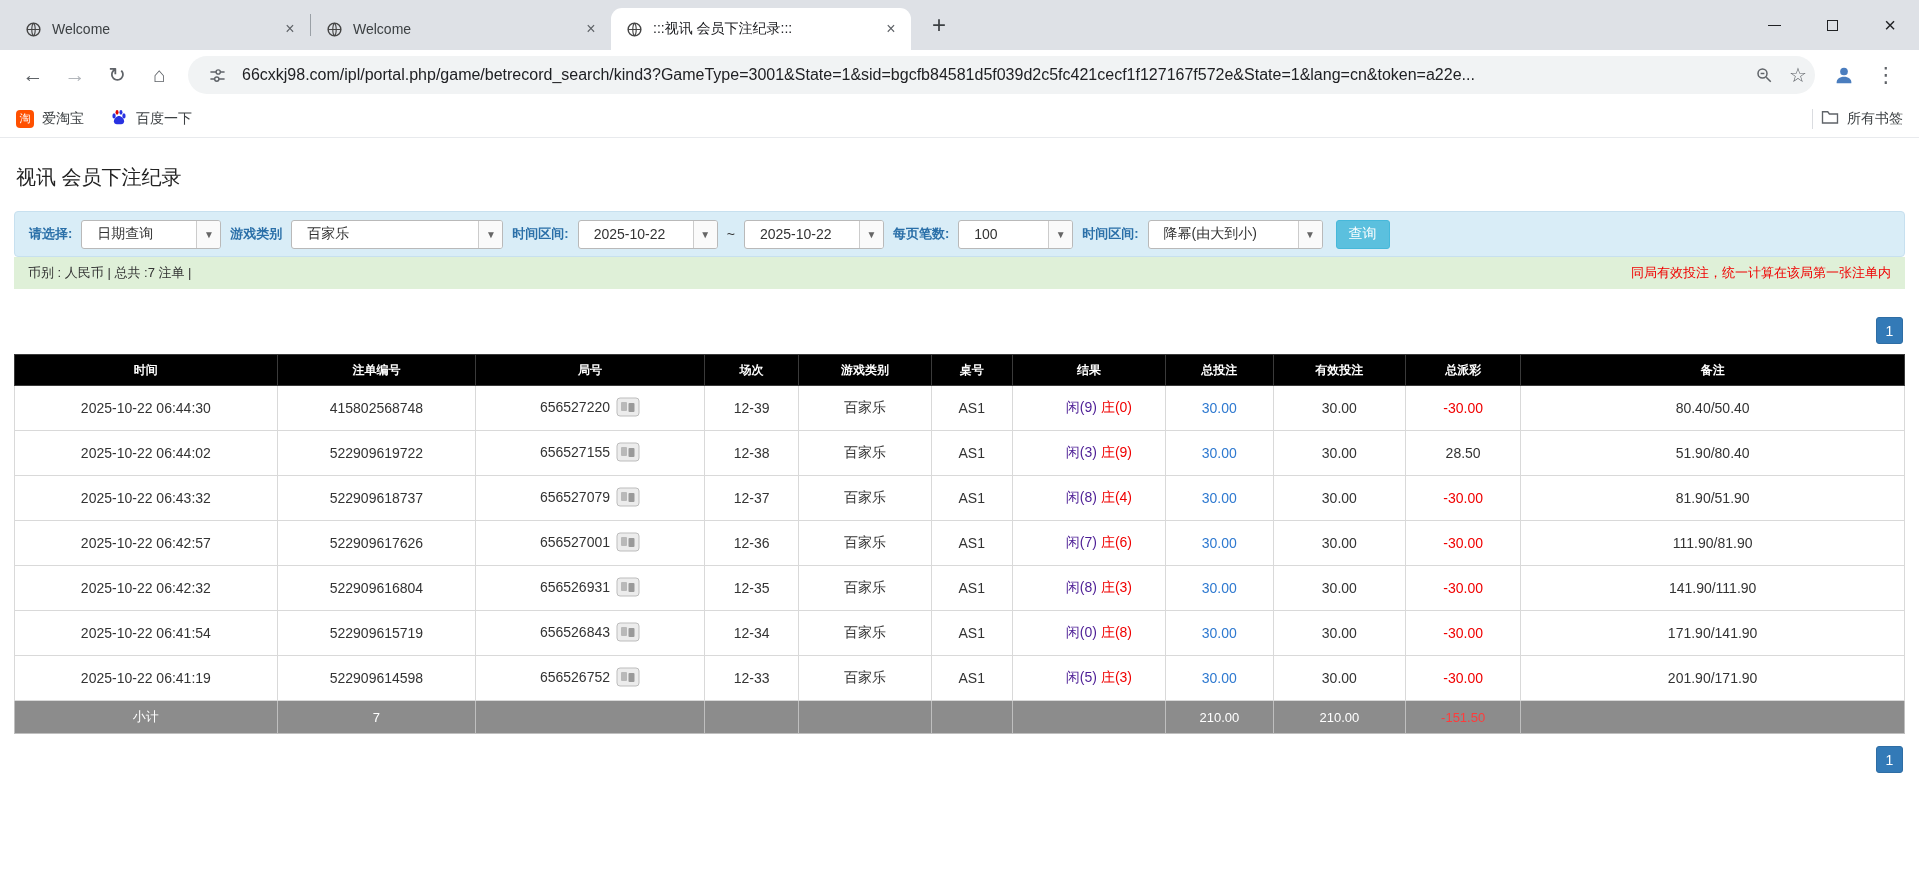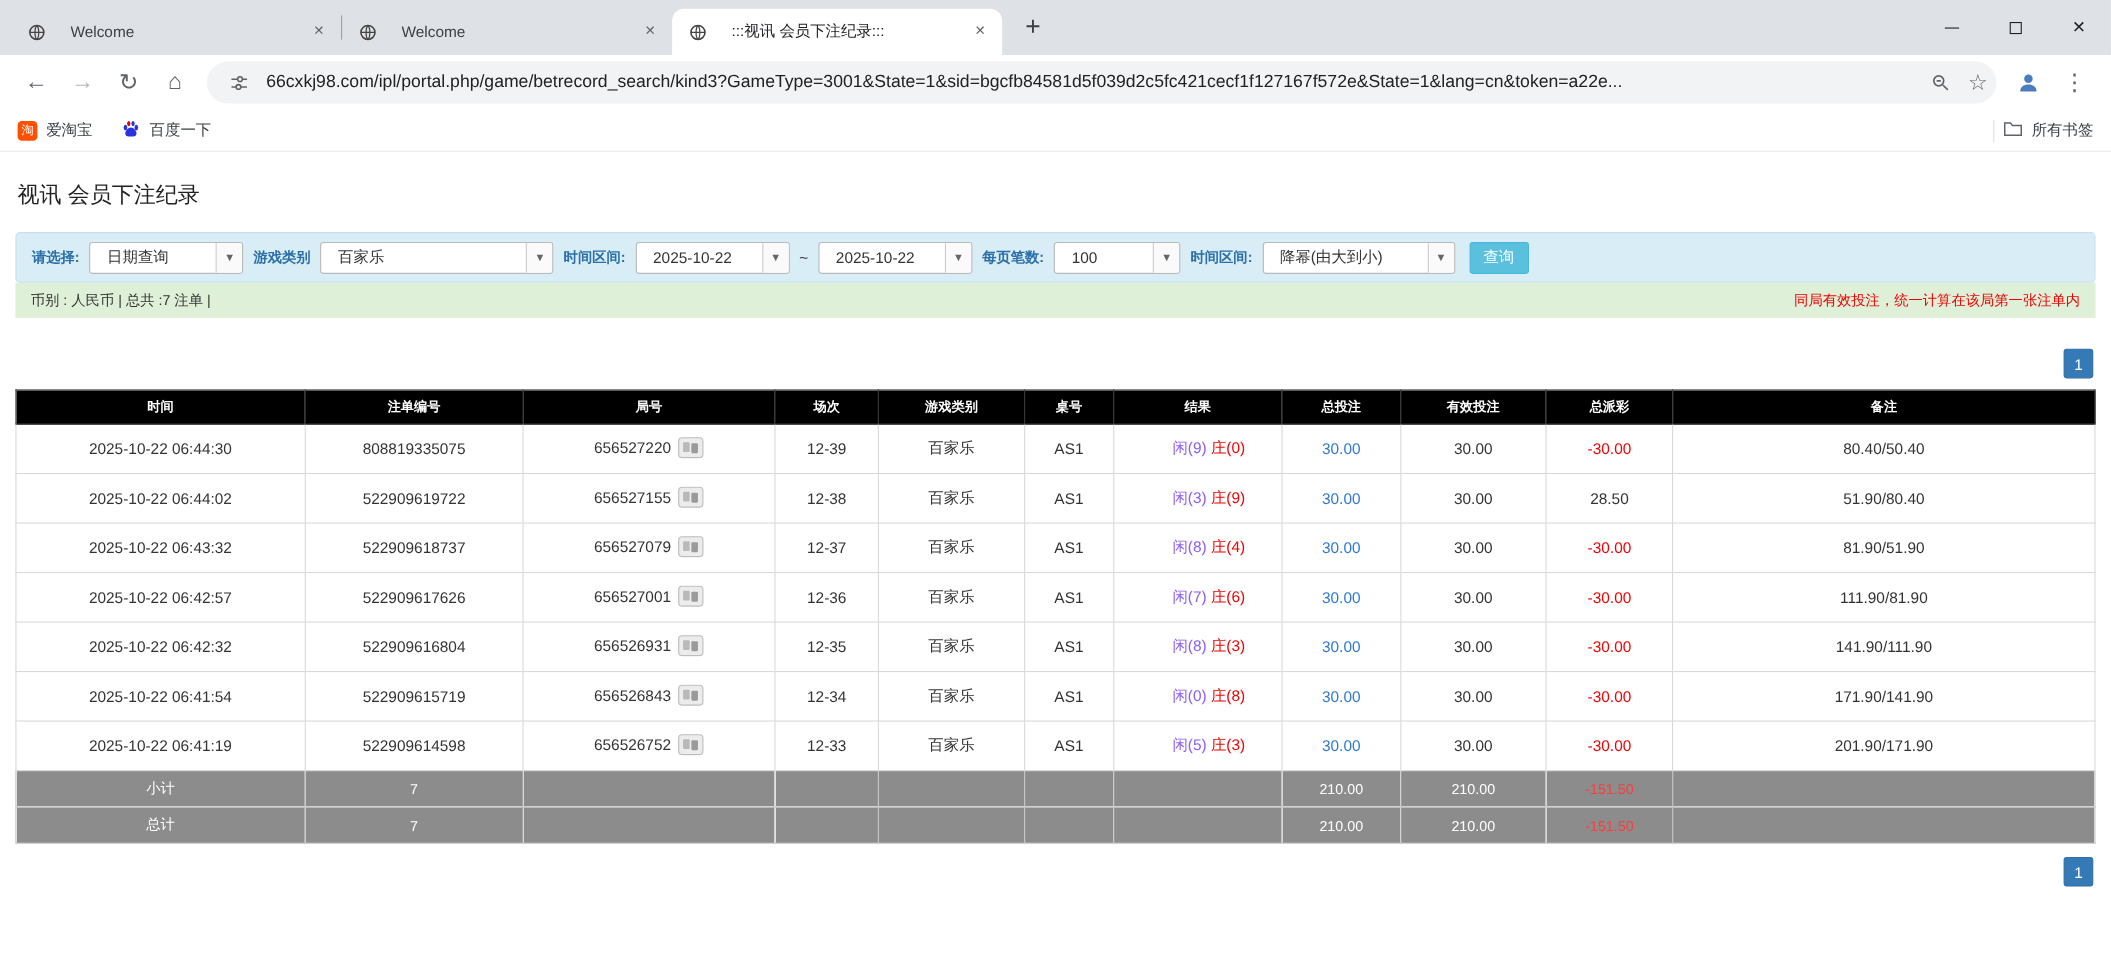--- a/index.html
+++ b/index.html
@@ -2,21 +2,21 @@
 <html><head>
 <meta charset="utf-8">
 <style>
   * { box-sizing: border-box; margin: 0; padding: 0; }
   html,body { width: 1919px; height: 885px; overflow: hidden; background: #fff;
     font-family: "Liberation Sans", "DejaVu Sans", sans-serif; }
 
   
   .tabbar { height: 50px; background: #dee1e6; display: flex; align-items: flex-end;
     padding-left: 10px; position: relative; }
-  .tab { width: 300px; height: 42px; display: flex; align-items: center; gap: 22px;
+  .tab { width: 300px; height: 42px; display: flex; align-items: center; gap: 10px;
     padding: 0 10px 0 14px; border-radius: 11px 11px 0 0; font-size: 14px; color: #3c4043;
     cursor: pointer; position: relative; }
   .tab.active { background: #fff; color: #202124; }
   .tab-label { flex: 1; white-space: nowrap; overflow: hidden; text-overflow: clip; }
   .tab-close { width: 20px; height: 20px; border-radius: 50%; display: flex; align-items: center;
     justify-content: center; font-size: 16px; color: #5f6368; }
   .tab-sep { width: 1px; height: 22px; background: #9aa0a6; align-self: center; margin-bottom: 0; }
   .favicon { width: 18px; height: 18px; display: flex; align-items: center; justify-content: center; flex: none; }
   .newtab { width: 36px; height: 36px; border-radius: 50%; display: flex; align-items: center;
     justify-content: center; font-size: 24px; color: #3c4043; align-self: center; margin-left: 10px; }
@@ -75,21 +75,21 @@
     display: flex; align-items: center; justify-content: center; font-size: 14px; border-radius: 3px;
     cursor: pointer; }
 
   table.bet-table { width: 100%; border-collapse: collapse; table-layout: fixed; }
   .bet-table th { background: #000; color: #fff; height: 31px; font-size: 12px; font-weight: bold;
     border: 1px solid #3a3a3a; text-align: center; }
   .bet-table td { border: 1px solid #d9d9d9; height: 45px; text-align: center; font-size: 14px;
     color: #333; background: #fff; overflow: hidden; white-space: nowrap; }
   .bet-table td.blue { color: #2e79d0; cursor: pointer; }
   .bet-table td.neg { color: #f00000; }
-  .res-player { color: #8b5cf6; margin-left: 20px; }
+  .res-player { color: #4c1d95; margin-left: 20px; }
   .res-banker { color: #f00000; }
   .round-icon { display: inline-block; vertical-align: middle; margin-left: 6px; cursor: pointer; }
   tr.summary td { background: #8c8c8c; color: #fff; height: 33px; font-size: 13px; border-color: #bfbfbf; }
   tr.summary td.sum-payout { color: #ff3b3b; }
 </style>
 </head>
 <body>
 
 <div>
 
@@ -271,21 +271,21 @@
           <th>结果</th>
           <th>总投注</th>
           <th>有效投注</th>
           <th>总派彩</th>
           <th>备注</th>
         </tr>
       </thead>
       <tbody>
   <tr>
     <td>2025-10-22 06:44:30</td>
-    <td>808819335075</td>
+    <td>415802568748</td>
     <td>
       <span>656527220</span><span class="round-icon"><svg width="24" height="20" viewBox="0 0 24 20">
                   <rect x="1" y="1" width="22" height="18" rx="3" fill="#ececec" stroke="#bdbdbd"></rect>
                   <rect x="5" y="5" width="6" height="9" rx="1" fill="#b9b9b9"></rect>
                   <rect x="12.5" y="6" width="6" height="9" rx="1" fill="#9a9a9a"></rect>
                 </svg></span>
     </td>
     <td>12-39</td>
     <td>百家乐</td>
     <td>AS1</td>
@@ -423,33 +423,20 @@
     <td></td>
     <td></td>
     <td></td>
     <td></td>
     <td>210.00</td>
     <td>210.00</td>
     <td class="sum-payout">-151.50</td>
     <td></td>
   </tr>
 
-  <tr class="summary">
-    <td>总计</td>
-    <td>7</td>
-    <td></td>
-    <td></td>
-    <td></td>
-    <td></td>
-    <td></td>
-    <td>210.00</td>
-    <td>210.00</td>
-    <td class="sum-payout">-151.50</td>
-    <td></td>
-  </tr>
 </tbody>
     </table>
 
     <div class="pager bottom">
       <span class="pnum">1</span>
     </div>
   </div>
 </div>
 
 </body></html>

